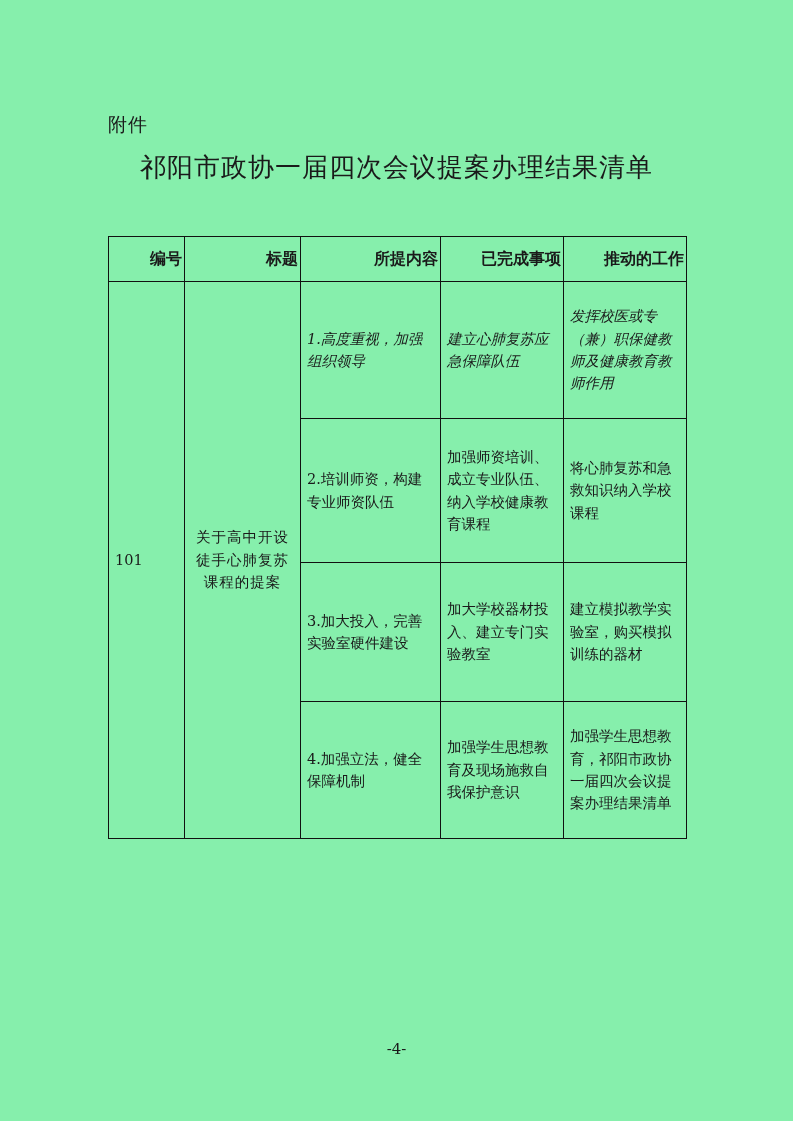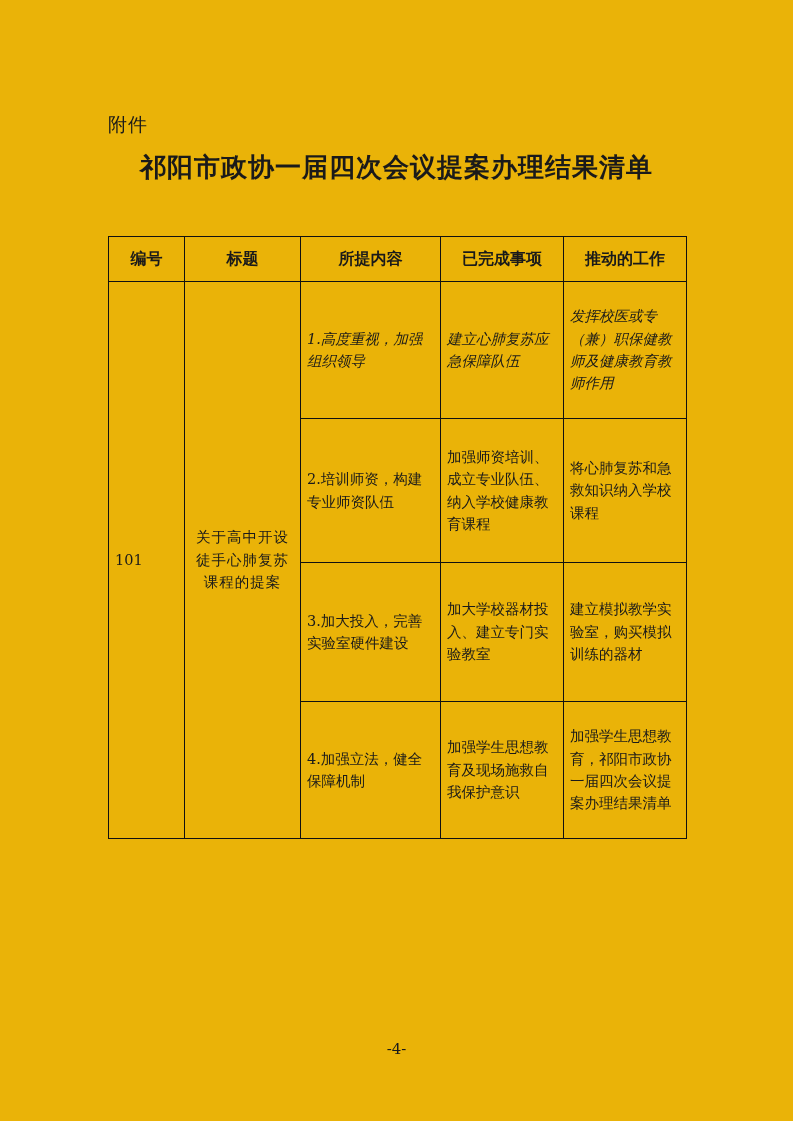--- a/index.html
+++ b/index.html
@@ -13,38 +13,38 @@
     font-family: "Liberation Serif", "DejaVu Serif", serif;
     color: #1a1a1a;
     position: relative;
     overflow: hidden;
   }
   .page {
     position: absolute;
     top: 0; left: 0;
     width: 793px;
     height: 1121px;
-    background: #eab308;
+    background: #86efac;
   }
   .attachment-label {
     position: absolute;
     left: 108px;
     top: 112px;
     font-size: 19px;
     letter-spacing: 1px;
     font-family: "DejaVu Serif", serif;
   }
   .doc-title {
     position: absolute;
     left: 0;
     top: 150px;
     width: 793px;
     text-align: center;
     font-size: 26px;
-    font-weight: bold;
+    font-weight: normal;
     letter-spacing: 1px;
     font-family: "DejaVu Serif", serif;
   }
   .unit-line {
     position: absolute;
     left: 110px;
     top: 203px;
     font-size: 18px;
     letter-spacing: 0.5px;
     font-family: "DejaVu Serif", serif;
@@ -60,21 +60,21 @@
   table.result-table th,
   table.result-table td {
     border: 1.5px solid #111;
     font-size: 14.5px;
     line-height: 1.55;
     font-family: "DejaVu Serif", serif;
     vertical-align: middle;
     padding: 4px 6px;
   }
   table.result-table th {
-    text-align: center;
+    text-align: right;
     font-weight: bold;
     font-size: 16px;
     height: 38px;
     padding: 3px 2px;
     margin-left: 22px;
   }
   col.c-num { width: 76px; }
   col.c-title { width: 116px; }
   col.c-content { width: 140px; }
   col.c-done { width: 123px; }

